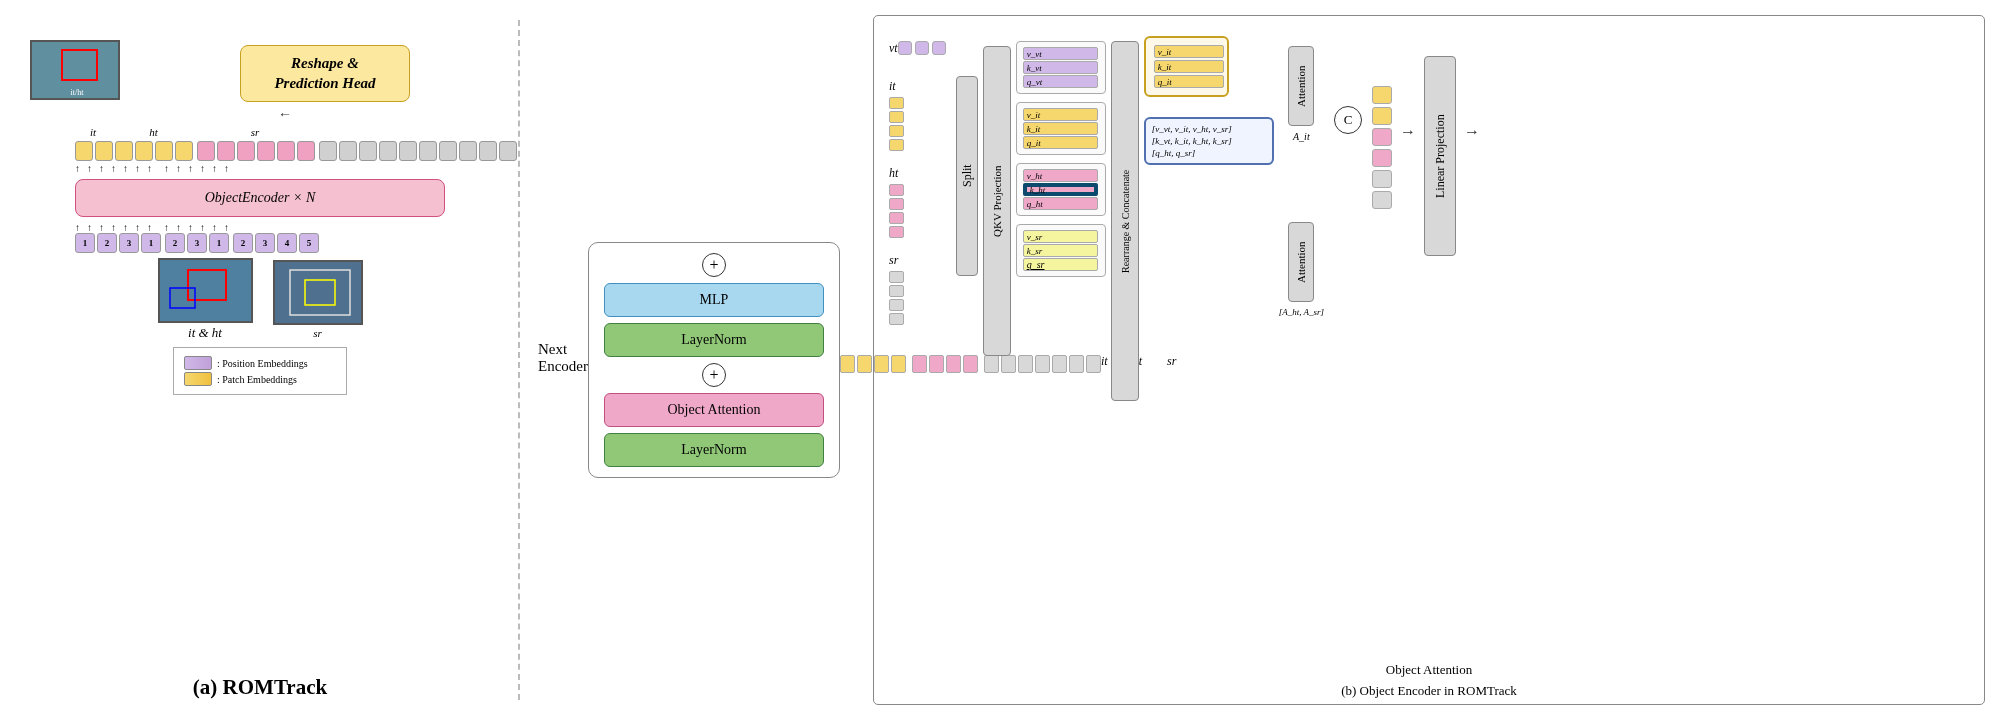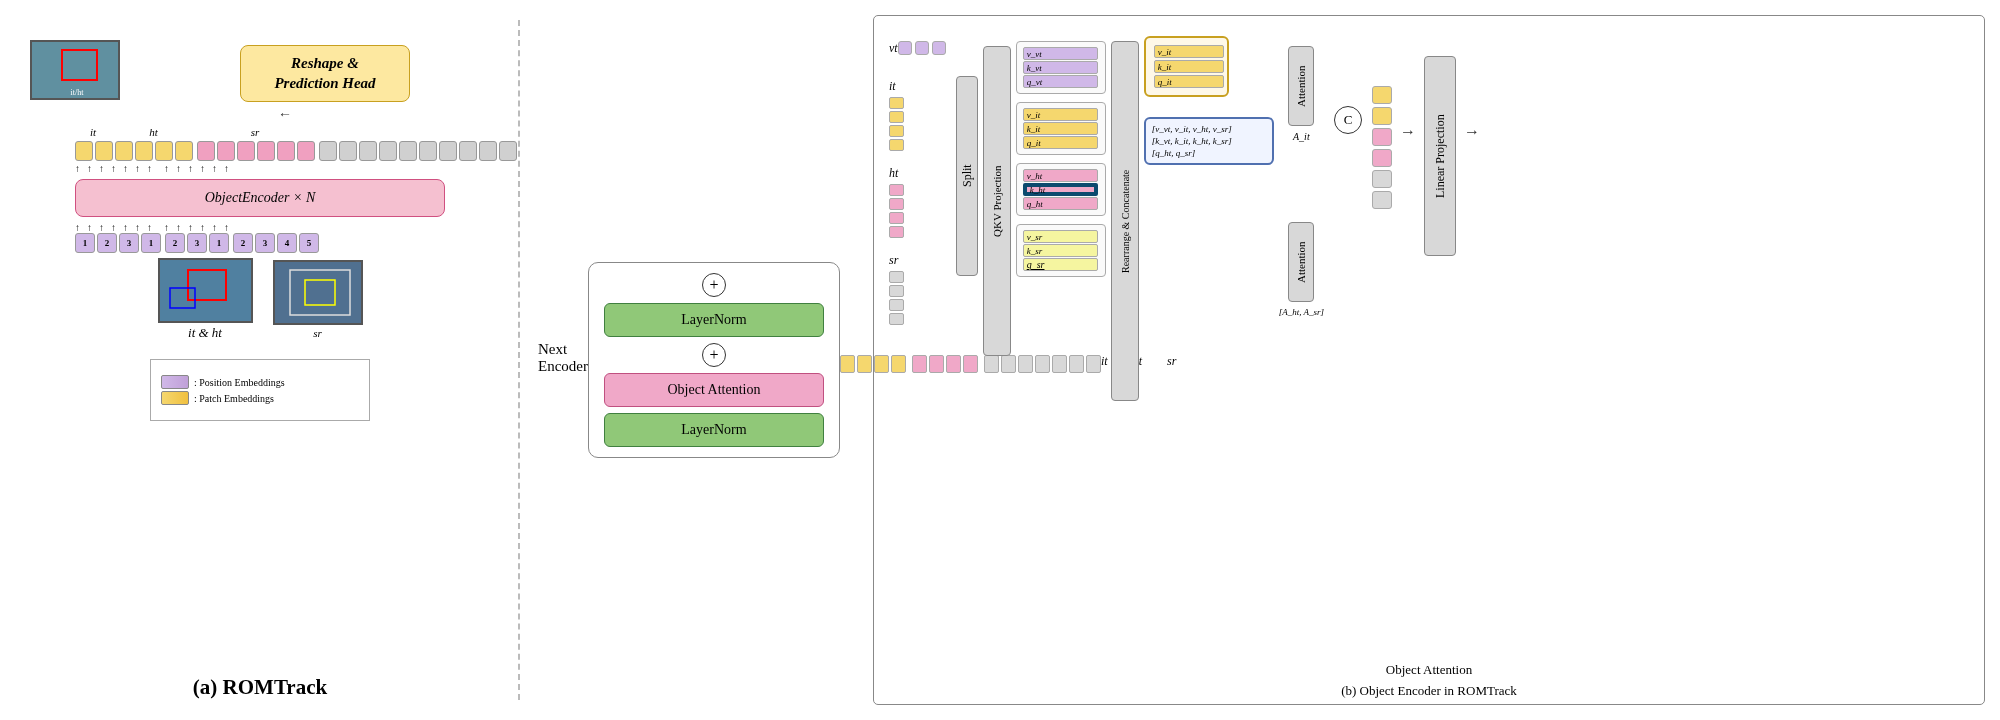--- a/index.html
+++ b/index.html
@@ -125,25 +125,25 @@
       padding: 6px 15px;
       font-size: 13px;
       text-align: center;
       width: 370px;
       margin: 5px 0;
     }
 
     
     .legend-box {
       border: 1px solid #aaa;
-      padding: 13px 10px;
+      padding: 6px 10px;
       font-size: 11px;
-      margin-top: 18px;
+      margin-top: 6px;
       text-align: left;
-      width: 220px;
+      width: 174px;
     }
 
     .legend-row {
       display: flex;
       align-items: center;
       gap: 5px;
       margin: 2px 0;
     }
 
     .legend-swatch {
@@ -449,20 +449,23 @@
 
   <div class="panel-b">
     <div class="panel-b-title">Next Encoder</div>
 
     <div class="encoder-outer-box">
 
       <div class="plus-circle">
         <span>+</span>
       </div>
 
+      <div class="mlp-box">
+        <span>MLP</span>
+      </div>
 
       <div class="layernorm-box">
         <span>LayerNorm</span>
       </div>
 
       <div class="plus-circle">
         <span>+</span>
       </div>
 
       <div class="obj-attn-box">

